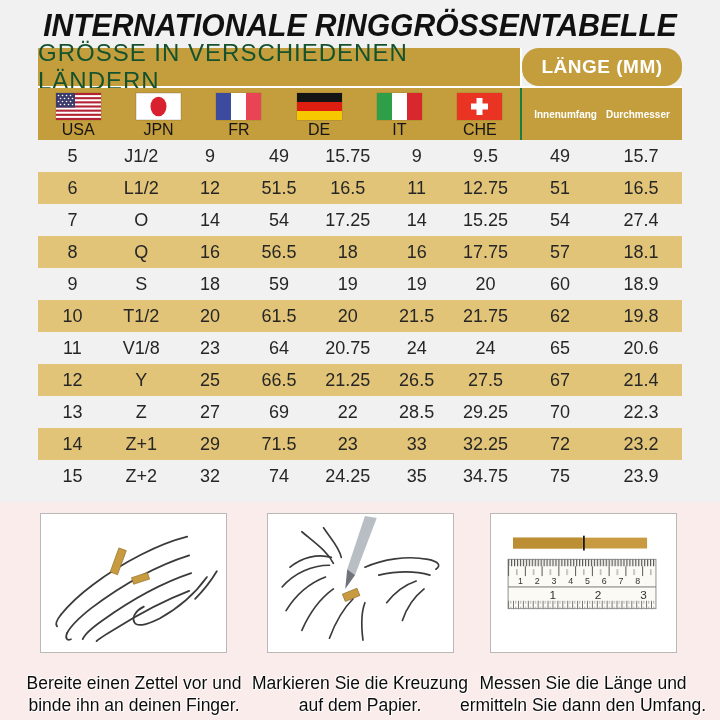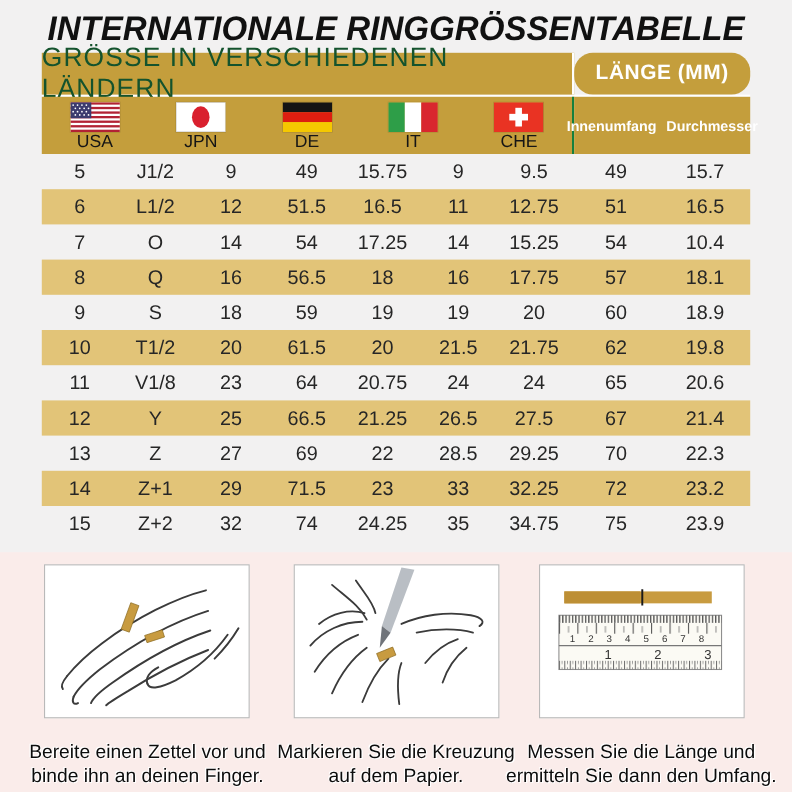--- a/index.html
+++ b/index.html
@@ -40,21 +40,21 @@
   .flag-cell{
     flex:1;display:flex;flex-direction:column;align-items:center;
     justify-content:flex-start;padding-top:5px;
   }
   .flag-cell svg{width:45px;height:27px;display:block;box-shadow:0 0 0 .5px rgba(120,100,40,.35);}
   .flag-label{font-size:16px;color:#151515;line-height:20px;}
   .flag-right{
     width:160px;background:var(--c-gold_header,#C49E3C);
     display:flex;align-items:center;justify-content:center;gap:9px;
   }
-  .len-col{font-size:13px;font-weight:700;color:#fff;}
+  .len-col{font-size:10px;font-weight:700;color:#fff;}
   .tbody .t-row{
     display:grid;grid-template-columns:repeat(7,68.85px) 80px 82px;
     height:32px;align-items:center;text-align:center;
     font-size:18px;color:#262626;
   }
   .tbody .t-row.gold{background:var(--c-gold_row,#E2C478);}
   
   .instructions{position:absolute;left:0;top:513px;width:720px;height:200px;}
   .instr-box{
     position:absolute;top:0;width:187px;height:140px;background:#fff;
@@ -126,20 +126,28 @@
 
 
       <div class="flag-cell">
         <svg viewBox="0 0 45 27">
           <rect width="45" height="27" fill="#fff" stroke="#c9c9c9" stroke-width="1"></rect>
           <ellipse cx="22.5" cy="13.5" rx="8" ry="9.8" fill="#D9202E"></ellipse>
         </svg>
         <span class="flag-label">JPN</span>
       </div>
 
+      <div class="flag-cell">
+        <svg viewBox="0 0 45 27">
+          <rect width="15" height="27" fill="#3D4B9E"></rect>
+          <rect x="15" width="15" height="27" fill="#fff"></rect>
+          <rect x="30" width="15" height="27" fill="#E94455"></rect>
+        </svg>
+        <span class="flag-label">FR</span>
+      </div>
 
       <div class="flag-cell">
         <svg viewBox="0 0 45 27">
           <rect width="45" height="9" fill="#141414"></rect>
           <rect y="9" width="45" height="9" fill="#DD1E10"></rect>
           <rect y="18" width="45" height="9" fill="#F5C800"></rect>
         </svg>
         <span class="flag-label">DE</span>
       </div>
 
@@ -193,21 +201,21 @@
       </div>
       <div class="t-row">
         <div>7</div>
         <div>O</div>
         <div>14</div>
         <div>54</div>
         <div>17.25</div>
         <div>14</div>
         <div>15.25</div>
         <div>54</div>
-        <div>10.4</div>
+        <div>27.4</div>
       </div>
       <div class="t-row gold">
         <div>8</div>
         <div>Q</div>
         <div>16</div>
         <div>56.5</div>
         <div>18</div>
         <div>16</div>
         <div>17.75</div>
         <div>57</div>

